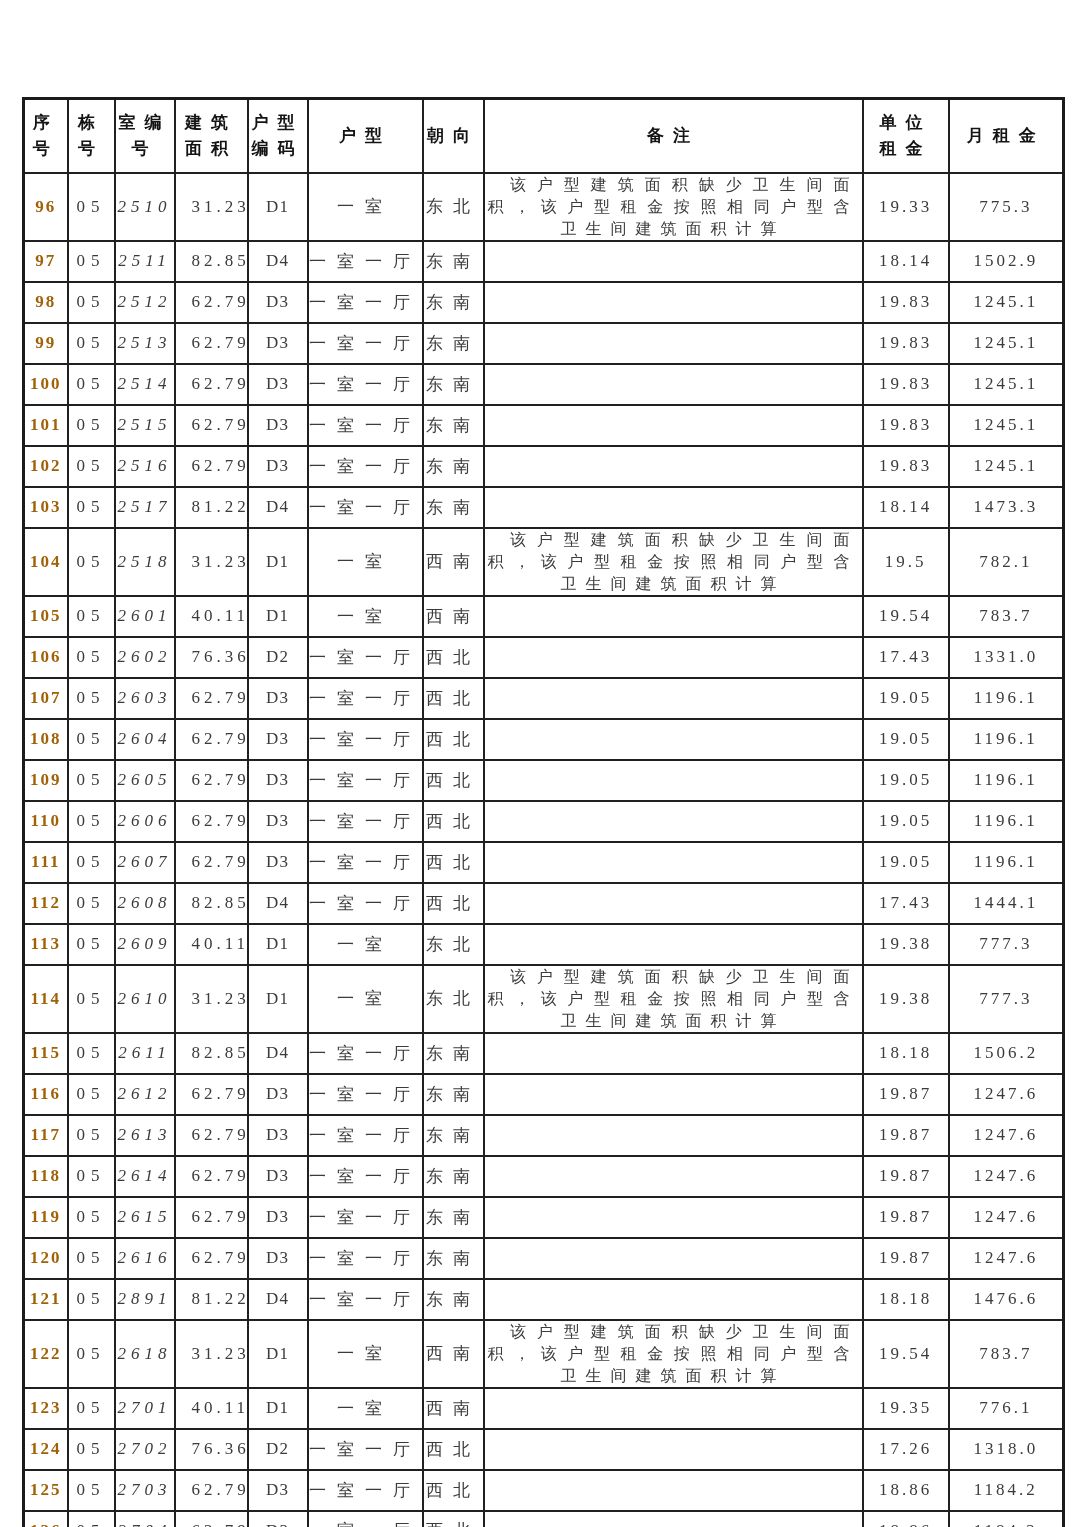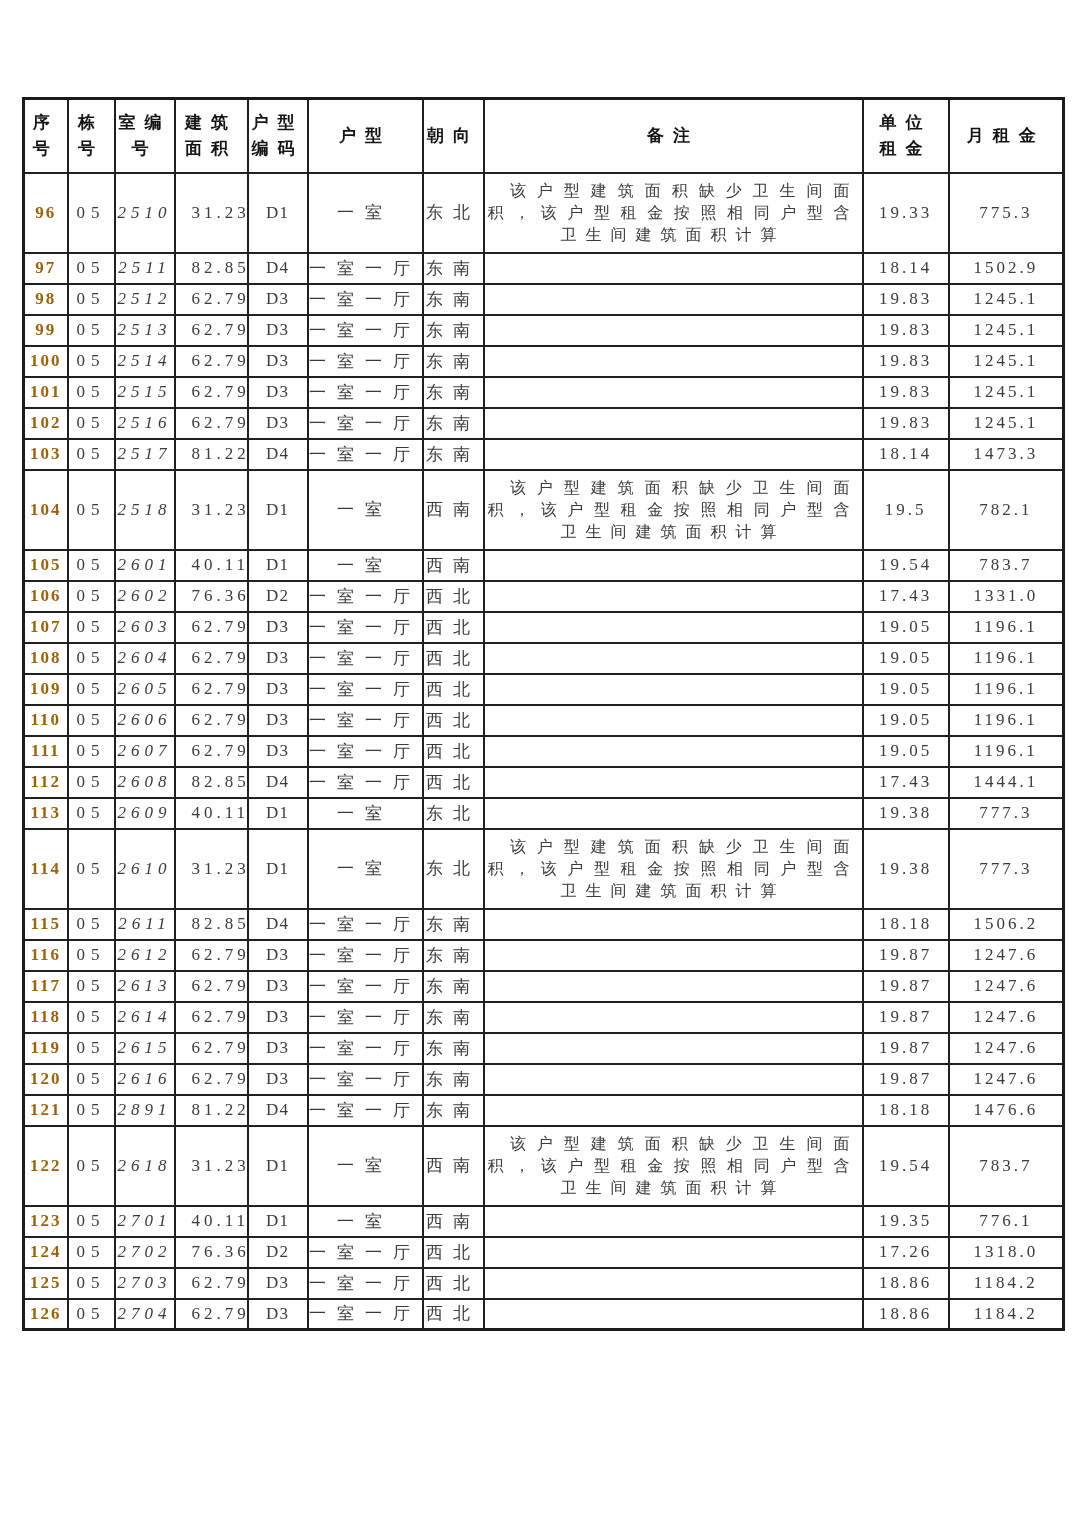--- a/index.html
+++ b/index.html
@@ -29,21 +29,21 @@
     border: 3px solid #1b1b1b;
   }
   .rent-table th, .rent-table td {
     border: 2px solid #202020;
     text-align: center;
     vertical-align: middle;
     padding: 0;
     overflow: hidden;
   }
   .rent-table thead tr { height: 74px; }
-  .rent-table tbody tr { height: 31px; }
+  .rent-table tbody tr { height: 41px; }
   .rent-table tbody tr.note-row { height: 66px; }
   .rent-table th {
     font-weight: bold;
     color: #141414;
     font-size: 17px;
     letter-spacing: 9px;
     line-height: 26px;
     white-space: pre-line;
   }
   .rent-table td {
@@ -64,21 +64,21 @@
   td.col-orientation { letter-spacing: 10px; }
   td.col-unit_rent   { letter-spacing: 3px; margin-top: 15px; }
   td.col-monthly_rent{ letter-spacing: 3px; margin-top: 28px; }
   td.col-note {
     font-size: 16px;
     letter-spacing: 9px;
     line-height: 22px;
     text-align: justify;
     text-align-last: center;
     text-indent: 1.4em;
-    padding: 6px 3px;
+    padding: 0 3px;
     word-break: break-all;
     color: #3b3b3b;
   }
   td.col-note:empty { padding: 0; }
 </style>
 </head>
 <body>
 
 <div class="page">
   <table class="rent-table">

